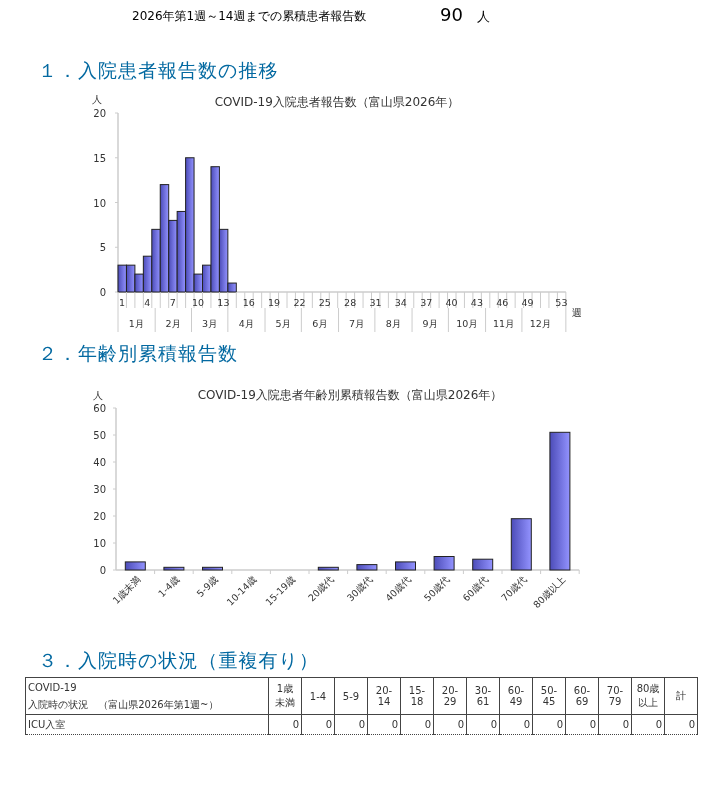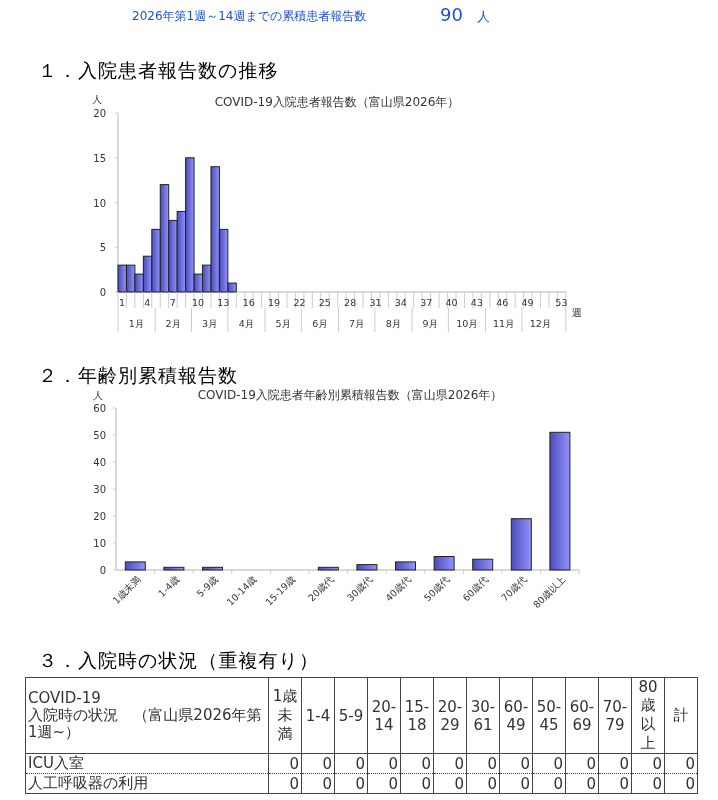--- a/index.html
+++ b/index.html
@@ -1,42 +1,42 @@
 <!DOCTYPE html>
 <html><head>
 <meta charset="utf-8">
 <style>
   html, body { margin:0; padding:0; background:#ffffff; }
   body { width:718px; height:800px; position:relative; overflow:hidden;
          font-family:"DejaVu Sans", "Liberation Sans", sans-serif; color:#333; }
-  .summary { position:absolute; top:8px; left:132px; font-size:12px; color:#1d4ed8; }
+  .summary { position:absolute; top:8px; left:132px; font-size:12px; color:#000000; }
   .summary .count { position:absolute; left:308px; top:-4px; font-size:18px; white-space:nowrap; }
   .summary .unit { position:absolute; left:345px; top:0px; font-size:13px; white-space:nowrap; }
-  .section-title { position:absolute; left:38px; font-size:19px; color:#000000; white-space:nowrap; letter-spacing:1px; }
+  .section-title { position:absolute; left:38px; font-size:19px; color:#0369a1; white-space:nowrap; letter-spacing:1px; }
   svg text { font-family:"DejaVu Sans", "Liberation Sans", sans-serif; }
-  table.status { position:absolute; left:25px; top:677px; border-collapse:collapse; font-size:15px; color:#333;padding-left:8px; }
+  table.status { position:absolute; left:25px; top:677px; border-collapse:collapse; font-size:10px; color:#333;padding-left:8px; }
   table.status td { border:1px solid #444; padding:0 2px; height:19px; text-align:right; }
   table.status td.h { text-align:center; }
   table.status td.lbl { text-align:left; width:238px; }
   table.status tr.hdr td { height:36px; }
   table.status tr.hdr td.lbl { line-height:17px; }
   table.status tr.dot td { border-top:1px dotted #444; }
   table.status tr.dotb td { border-bottom:1px dotted #444; }
 </style>
 </head>
 <body>
 
 <div class="summary">
   <span>2026年第1週～14週までの累積患者報告数</span>
   <span class="count">90</span>
   <span class="unit">人</span>
 </div>
 
 <div class="section-title" style="top:58px">１．入院患者報告数の推移</div>
-<div class="section-title" style="top:363px">２．年齢別累積報告数</div>
+<div class="section-title" style="top:341px">２．年齢別累積報告数</div>
 <div class="section-title" style="top:648px">３．入院時の状況（重複有り）</div>
 
 <svg id="chart1" width="718" height="340" style="position:absolute;left:0;top:0">
   <defs>
     <linearGradient id="barGrad" x1="0" y1="0" x2="1" y2="0">
       <stop offset="0" stop-color="#4c4cb8"></stop>
       <stop offset="1" stop-color="#9393ff"></stop>
     </linearGradient>
   </defs>
   <text x="337" y="106" font-size="12" fill="#333" text-anchor="middle">COVID-19入院患者報告数（富山県2026年）</text>
@@ -290,30 +290,14 @@
         <td>0</td>
         <td>0</td>
         <td>0</td>
         <td>0</td>
         <td>0</td>
         <td>0</td>
         <td>0</td>
         <td>0</td>
         <td>0</td>
       </tr>
-  <tr class="dot">
-        <td class="lbl">人工呼吸器の利用</td>
-        <td>0</td>
-        <td>0</td>
-        <td>0</td>
-        <td>0</td>
-        <td>0</td>
-        <td>0</td>
-        <td>0</td>
-        <td>0</td>
-        <td>0</td>
-        <td>0</td>
-        <td>0</td>
-        <td>0</td>
-        <td>0</td>
-      </tr>
 </tbody>
   </table>
 
 </body></html>

